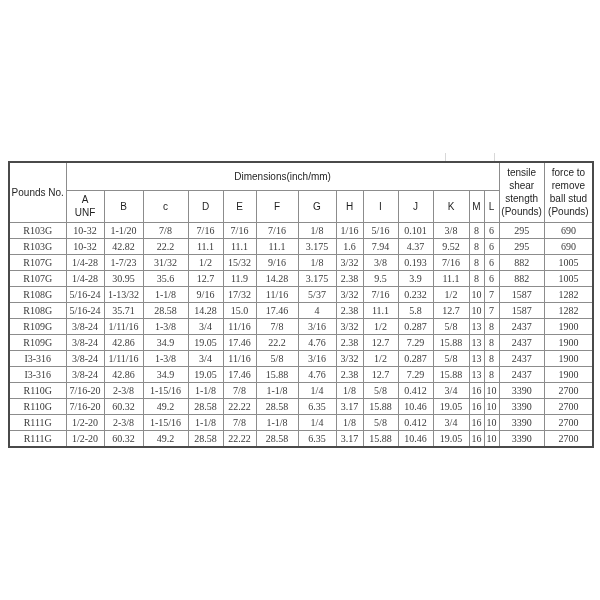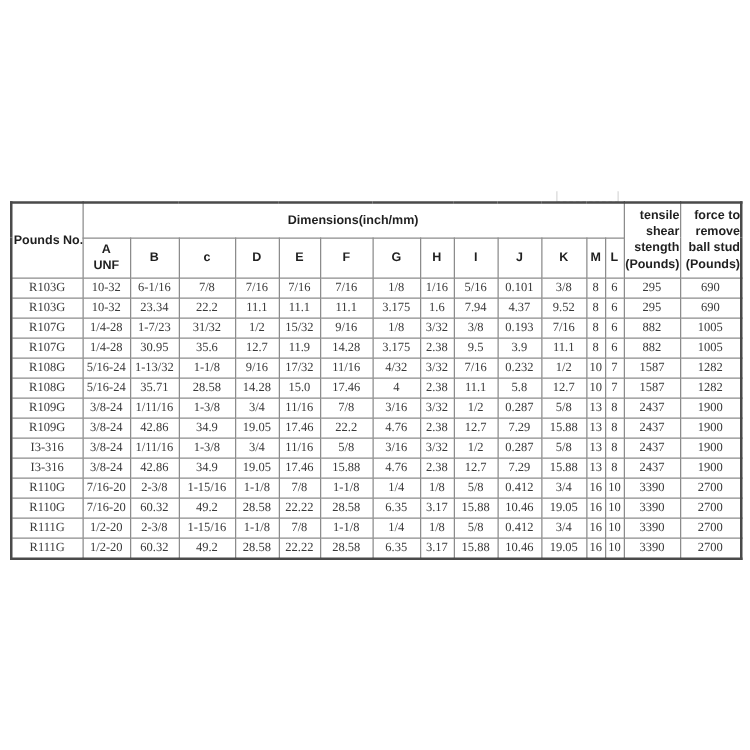--- a/index.html
+++ b/index.html
@@ -17,28 +17,28 @@
     font-size:10px;
   }
   .spec-table th, .spec-table td {
     border:1px solid #8c8c8c;
     text-align:center; vertical-align:middle;
     padding:0 1px;
     overflow:hidden;
     white-space:nowrap;
   }
   .spec-table thead th {
-    font-weight:bold; color:#1f1f1f;
+    font-weight:normal; color:#1f1f1f;
   }
   .row-dims { height:28px; }
   .row-subcols { height:32px; }
   .spec-table tbody tr { height:15px;font-family:Liberation Serif, serif; }
   .spec-table tbody td { line-height:15px; }
   th.multiline { white-space:pre-line; line-height:13px; }
-  th.wrapcol { white-space:normal; line-height:13px; padding:0;text-align:right; }
+  th.wrapcol { white-space:normal; line-height:13px; padding:0; }
   .artifact-box {
     position:absolute; left:445px; top:153px; width:48px; height:8px;
     border-bottom:1px dashed #c6c6c6;
     border-left:1px solid #cfcfcf; border-right:1px solid #cfcfcf;
     opacity:0.8;
   }
 </style>
 </head>
 <body>
 
@@ -86,39 +86,39 @@
           <th class="multiline">J</th>
           <th class="multiline">K</th>
           <th class="multiline">M</th>
           <th class="multiline">L</th>
         </tr>
     </thead>
     <tbody>
         <tr>
           <td>R103G</td>
           <td>10-32</td>
-          <td>6-1/16</td>
+          <td>1-1/20</td>
           <td>7/8</td>
           <td>7/16</td>
           <td>7/16</td>
           <td>7/16</td>
           <td>1/8</td>
           <td>1/16</td>
           <td>5/16</td>
           <td>0.101</td>
           <td>3/8</td>
           <td>8</td>
           <td>6</td>
           <td>295</td>
           <td>690</td>
         </tr>
         <tr>
           <td>R103G</td>
           <td>10-32</td>
-          <td>23.34</td>
+          <td>42.82</td>
           <td>22.2</td>
           <td>11.1</td>
           <td>11.1</td>
           <td>11.1</td>
           <td>3.175</td>
           <td>1.6</td>
           <td>7.94</td>
           <td>4.37</td>
           <td>9.52</td>
           <td>8</td>
@@ -163,21 +163,21 @@
           <td>1005</td>
         </tr>
         <tr>
           <td>R108G</td>
           <td>5/16-24</td>
           <td>1-13/32</td>
           <td>1-1/8</td>
           <td>9/16</td>
           <td>17/32</td>
           <td>11/16</td>
-          <td>4/32</td>
+          <td>5/37</td>
           <td>3/32</td>
           <td>7/16</td>
           <td>0.232</td>
           <td>1/2</td>
           <td>10</td>
           <td>7</td>
           <td>1587</td>
           <td>1282</td>
         </tr>
         <tr>

